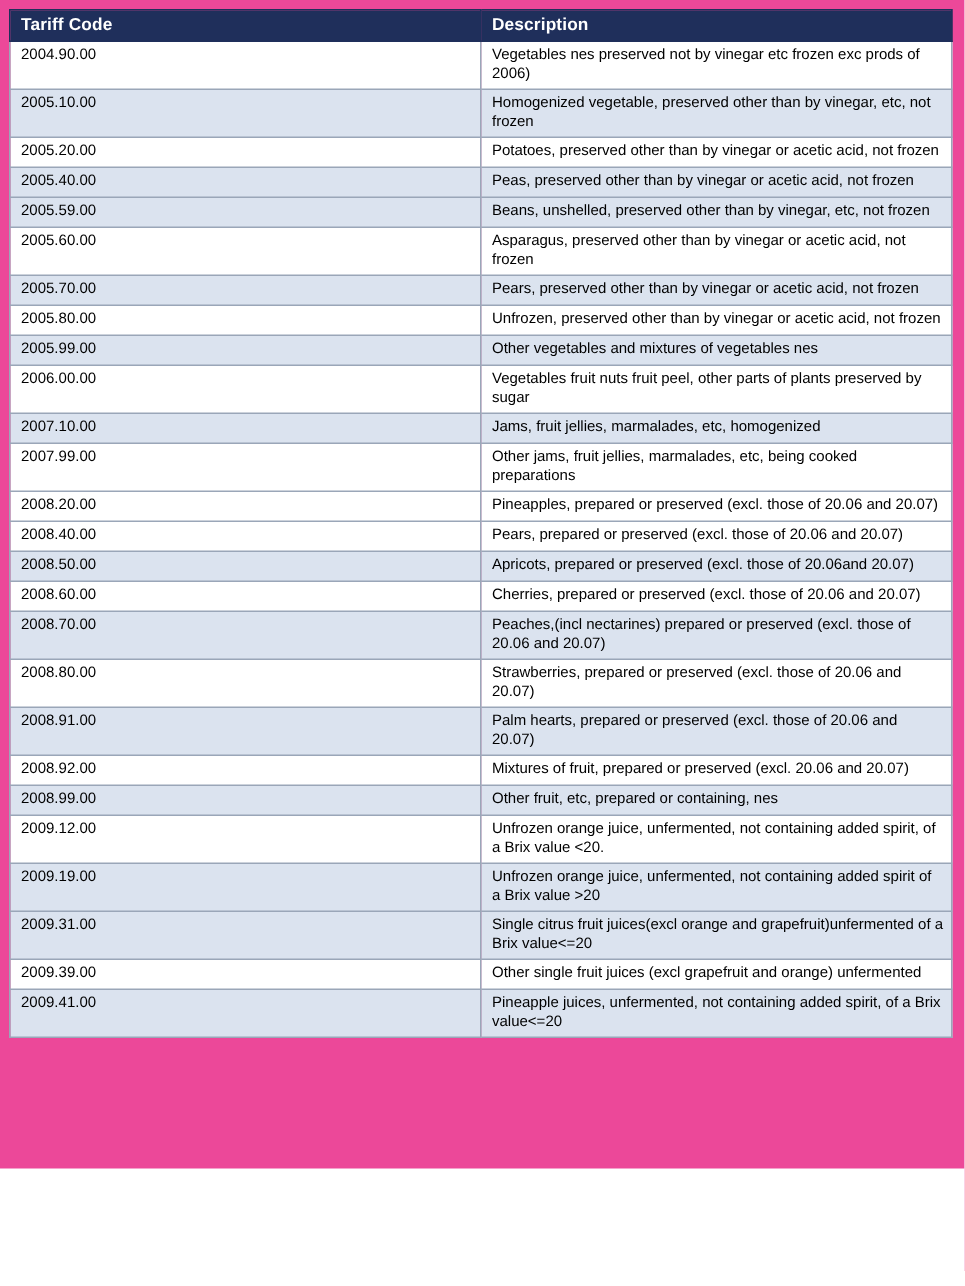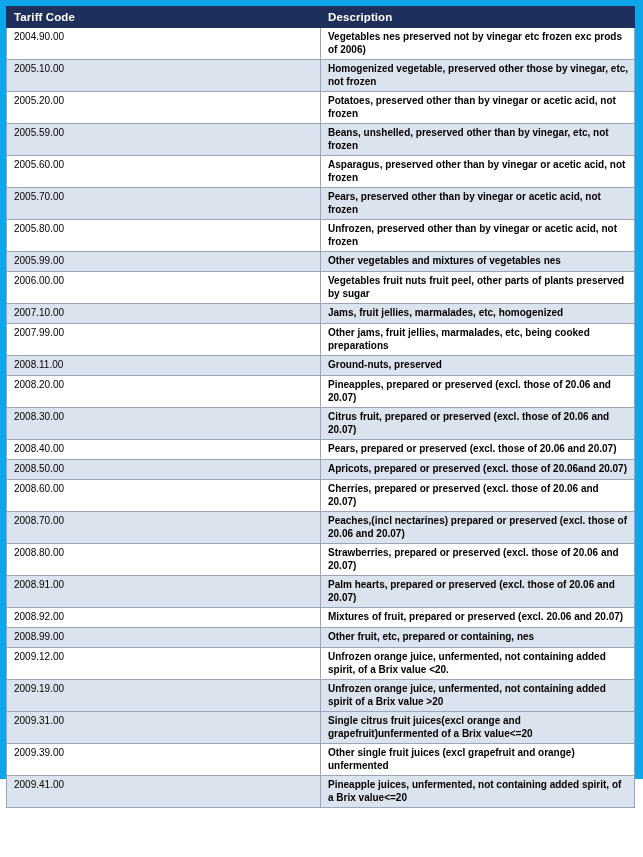--- a/index.html
+++ b/index.html
@@ -12,21 +12,21 @@
     height: 857px;
     font-family: "Liberation Sans", sans-serif;
     font-size: 11px;
     color: #000000;
   }
   .page {
     width: 643px;
     height: 779px;
     box-sizing: border-box;
     padding: 6px 8px 6px 6px;
-    background: #0ea5e9;
+    background: #ec4899;
   }
   table.tariff-table {
     border-collapse: collapse;
     width: 629px;
     table-layout: fixed;
     border: 1px solid #9aa6b8;
   }
   table.tariff-table th {
     background: #1f2f5b;
     color: #ffffff;
@@ -50,46 +50,49 @@
   }
   tr.row-even td {
     background: #dbe3ef;
   }
   td.code-cell {
     width: 118px;
     white-space: nowrap;
   }
   td.desc-cell {
     width: auto;
-    font-weight: bold;
   }
 </style>
 </head>
 <body>
 
 <div class="page">
   <table class="tariff-table">
     <thead>
       <tr>
         <th class="code-cell">Tariff Code</th>
         <th class="desc-cell">Description</th>
       </tr>
     </thead>
     <tbody id="table-body">
         <tr class="row-odd">
           <td class="code-cell">2004.90.00</td>
           <td class="desc-cell">Vegetables nes preserved not by vinegar etc  frozen  exc  prods of 2006)</td>
         </tr>
         <tr class="row-even">
           <td class="code-cell">2005.10.00</td>
-          <td class="desc-cell">Homogenized vegetable, preserved other those by vinegar, etc, not frozen</td>
+          <td class="desc-cell">Homogenized vegetable, preserved other than by vinegar, etc, not frozen</td>
         </tr>
         <tr class="row-odd">
           <td class="code-cell">2005.20.00</td>
           <td class="desc-cell">Potatoes, preserved other than by vinegar or acetic acid, not frozen</td>
+        </tr>
+        <tr class="row-even">
+          <td class="code-cell">2005.40.00</td>
+          <td class="desc-cell">Peas, preserved other than by vinegar or acetic acid, not frozen</td>
         </tr>
         <tr class="row-even">
           <td class="code-cell">2005.59.00</td>
           <td class="desc-cell">Beans, unshelled, preserved other than by vinegar, etc, not frozen</td>
         </tr>
         <tr class="row-odd">
           <td class="code-cell">2005.60.00</td>
           <td class="desc-cell">Asparagus, preserved other than by vinegar or acetic acid, not frozen</td>
         </tr>
         <tr class="row-even">
@@ -109,31 +112,23 @@
           <td class="desc-cell">Vegetables fruit nuts fruit peel, other parts of plants preserved by sugar</td>
         </tr>
         <tr class="row-even">
           <td class="code-cell">2007.10.00</td>
           <td class="desc-cell">Jams, fruit jellies, marmalades, etc, homogenized</td>
         </tr>
         <tr class="row-odd">
           <td class="code-cell">2007.99.00</td>
           <td class="desc-cell">Other jams, fruit jellies, marmalades, etc, being cooked preparations</td>
         </tr>
-        <tr class="row-even">
-          <td class="code-cell">2008.11.00</td>
-          <td class="desc-cell">Ground-nuts, preserved</td>
-        </tr>
         <tr class="row-odd">
           <td class="code-cell">2008.20.00</td>
           <td class="desc-cell">Pineapples, prepared or preserved (excl. those of 20.06 and 20.07)</td>
-        </tr>
-        <tr class="row-even">
-          <td class="code-cell">2008.30.00</td>
-          <td class="desc-cell">Citrus fruit, prepared or preserved (excl. those of 20.06 and 20.07)</td>
         </tr>
         <tr class="row-odd">
           <td class="code-cell">2008.40.00</td>
           <td class="desc-cell">Pears, prepared or preserved (excl. those of 20.06 and 20.07)</td>
         </tr>
         <tr class="row-even">
           <td class="code-cell">2008.50.00</td>
           <td class="desc-cell">Apricots, prepared or preserved (excl. those of 20.06and 20.07)</td>
         </tr>
         <tr class="row-odd">

